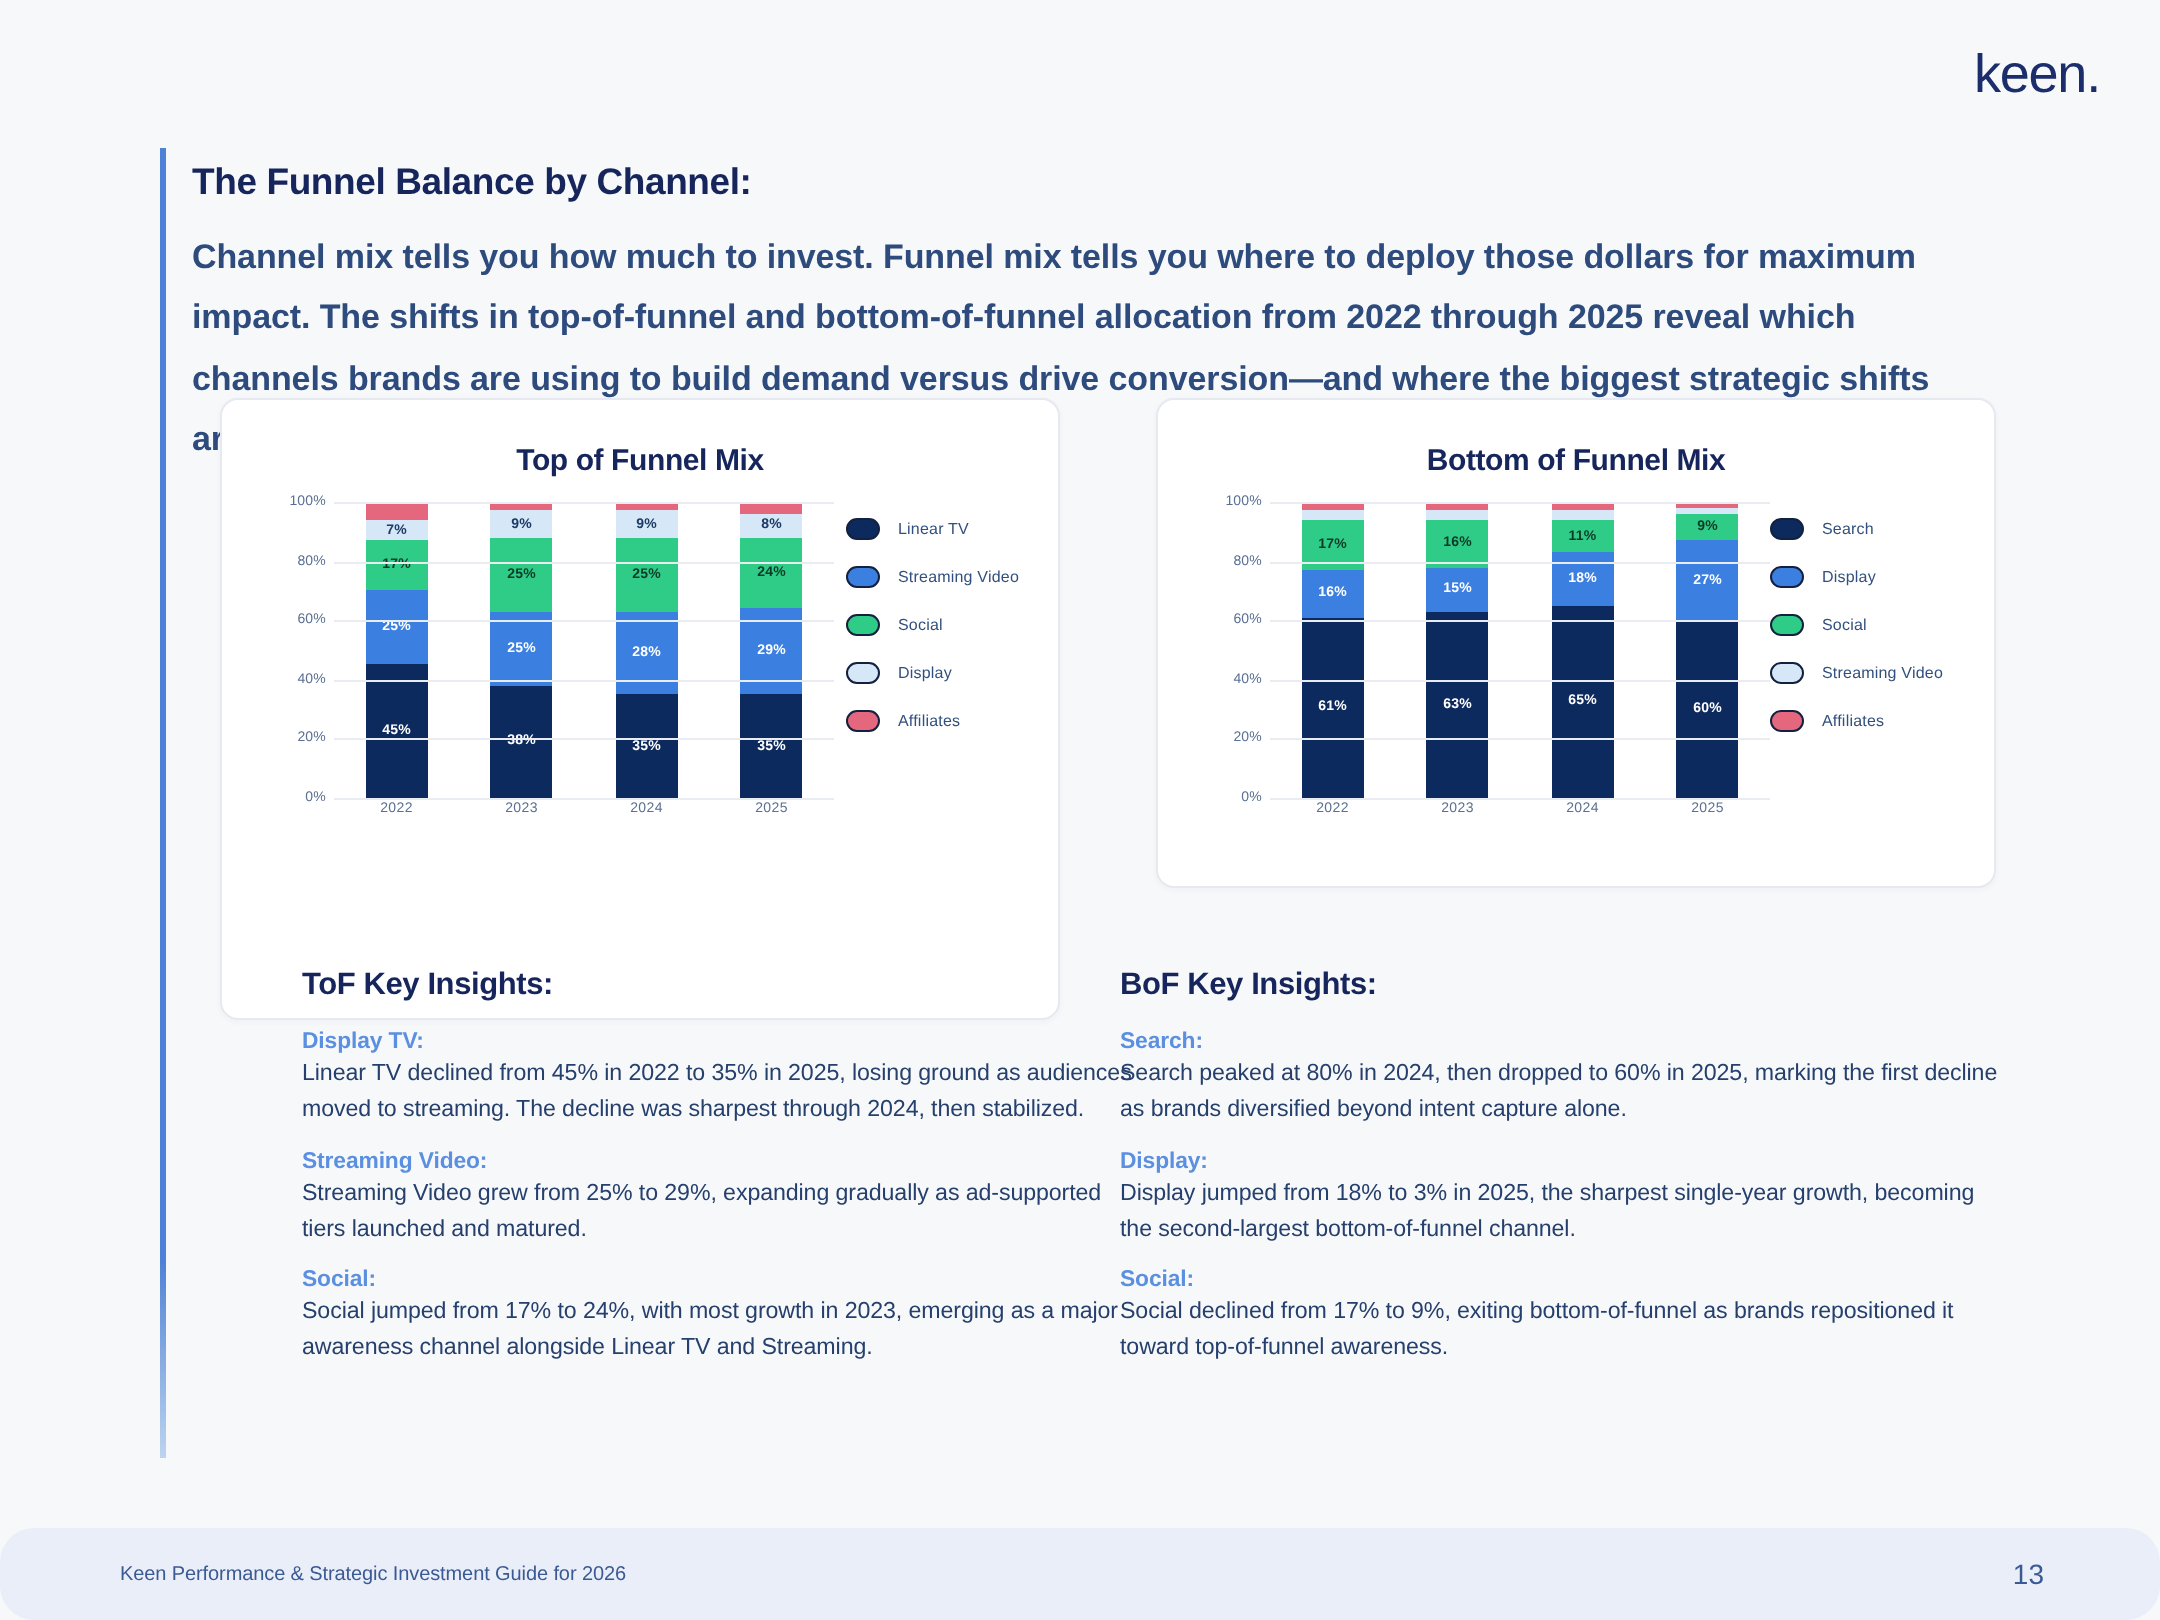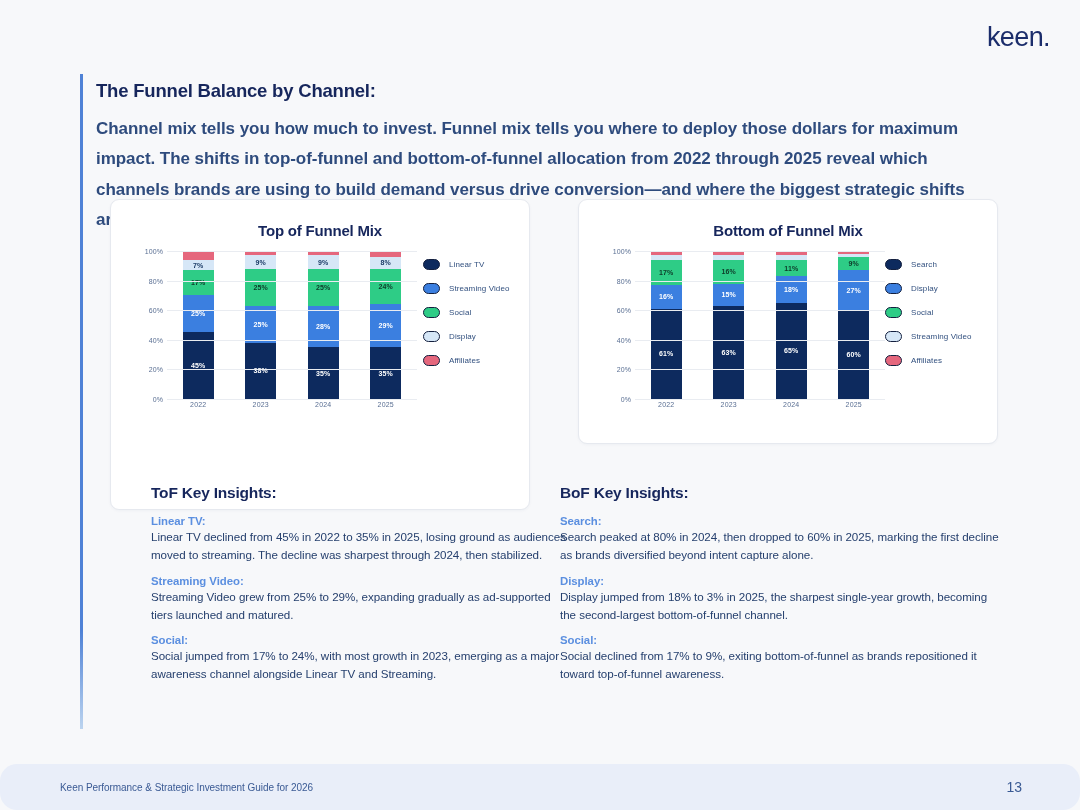--- a/index.html
+++ b/index.html
@@ -400,21 +400,21 @@
             <div class="legend-label">Affiliates</div>
           </div>
         </div>
     </div>
   </div>
 
   <div class="insights insights-left">
     <h2>ToF Key Insights:</h2>
     <div id="ins-left">
         <div class="ins-block">
-          <div class="ins-head">Linear TV:</div>
+          <div class="ins-head">Display TV:</div>
           <div class="ins-body">Linear TV declined from 45% in 2022 to 35% in 2025, losing ground as audiences moved to streaming. The decline was sharpest through 2024, then stabilized.</div>
         </div>
         <div class="ins-block">
           <div class="ins-head">Streaming Video:</div>
           <div class="ins-body">Streaming Video grew from 25% to 29%, expanding gradually as ad-supported tiers launched and matured.</div>
         </div>
         <div class="ins-block">
           <div class="ins-head">Social:</div>
           <div class="ins-body">Social jumped from 17% to 24%, with most growth in 2023, emerging as a major awareness channel alongside Linear TV and Streaming.</div>
         </div>

